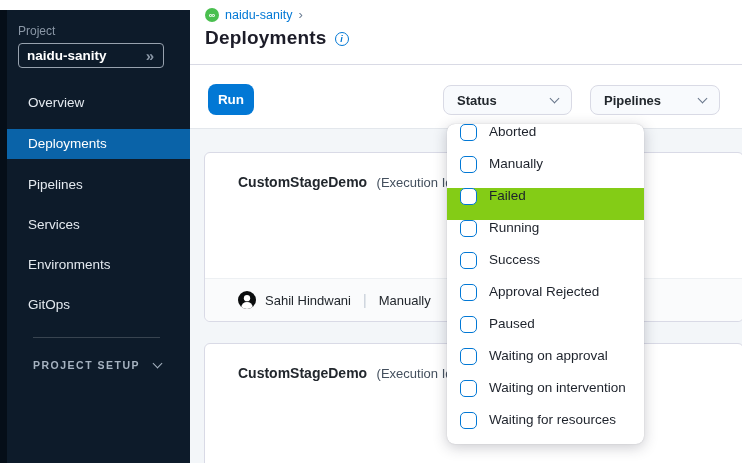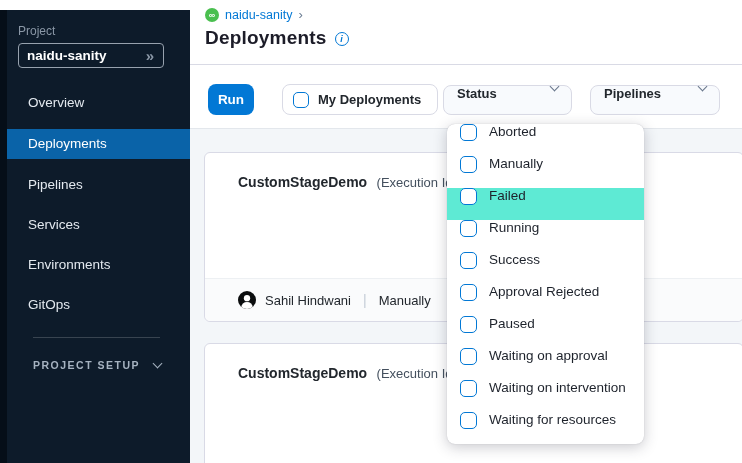--- a/index.html
+++ b/index.html
@@ -46,21 +46,21 @@
     border-bottom:1px solid #e3e7ec; }
   .run-btn { position:absolute; left:18px; top:19px; width:46px; height:31px; background:#0278d5;
     color:#fff; border:none; border-radius:8px; font-size:13.5px; font-weight:bold;
     font-family:Liberation Sans, sans-serif; cursor:pointer; }
   .mydep-btn { position:absolute; left:92px; top:19px; width:156px; height:31px; background:#fff;
     border:1px solid #d9dae5; border-radius:8px; display:flex; align-items:center; gap:9px;
     padding-left:10px; font-size:13px; font-weight:bold; color:#22272d; cursor:pointer; }
   .checkbox { width:16px; height:16px; min-width:16px; border:1.8px solid #0278d5; border-radius:5px;
     background:#fff; cursor:pointer; }
   .filter-btn { position:absolute; top:20px; height:30px; background:#f8fafd; border:1px solid #d9dae5;
-    border-radius:8px; display:flex; align-items:flex-start; justify-content:space-between;
+    border-radius:8px; display:flex; align-items:center; justify-content:space-between;
     padding:0 13px; font-size:13px; font-weight:bold; color:#22272d; cursor:pointer; }
   .filter-btn .chev { border-color:#67758a; }
   .status-btn { left:253px; width:129px; }
   .pipelines-btn { left:400px; width:130px; }
 
   
   .card { position:absolute; left:14px; right:-2px; background:#fff; border:1px solid #d9dae6;
     border-radius:6px; }
   .card-1 { top:152px; height:170px; }
   .card-2 { top:343px; height:170px; }
@@ -71,21 +71,21 @@
     border-top:1px solid #edf0f3; border-radius:0 0 6px 6px; display:flex; align-items:center;
     gap:9px; padding-left:33px; }
   .author { font-size:13px; color:#22272d; }
   .pipe-sep { color:#c4ccd6; font-size:14px; margin:0 3px; }
 
   
   .menu { position:absolute; left:447px; top:124px; width:197px; background:#fff; border-radius:8px;
     box-shadow:0 3px 14px rgba(40,41,61,.25), 0 0 1px rgba(40,41,61,.3); z-index:20; overflow:hidden; }
   .menu-item { height:32px; display:flex; align-items:flex-start; gap:12px; padding-left:13px;
     font-size:13.5px; color:#1d222b; cursor:pointer; }
-  .menu-item.hl { background:#5eead4; }
+  .menu-item.hl { background:#84cc16; }
   .menu-item .checkbox { width:17px; height:17px; min-width:17px; }
 </style>
 </head>
 <body>
 
 <div class="app">
 
   <nav class="sidebar">
     <div class="nav-strip"></div>
     <div class="project-label">Project</div>
@@ -115,24 +115,20 @@
         <span class="crumb-chev">›</span>
       </div>
       <div class="title-row">
         <span class="page-title">Deployments</span>
         <span class="info-icon">i</span>
       </div>
     </div>
 
     <div class="toolbar">
       <button class="run-btn">Run</button>
-      <div class="mydep-btn">
-        <span class="checkbox"></span>
-        <span>My Deployments</span>
-      </div>
       <div class="filter-btn status-btn">
         <span>Status</span>
         <span class="chev"></span>
       </div>
       <div class="filter-btn pipelines-btn">
         <span>Pipelines</span>
         <span class="chev"></span>
       </div>
     </div>
 

